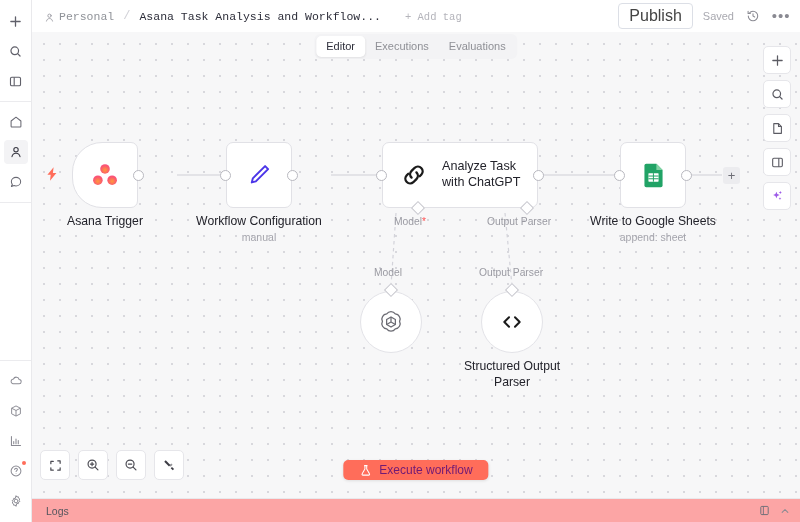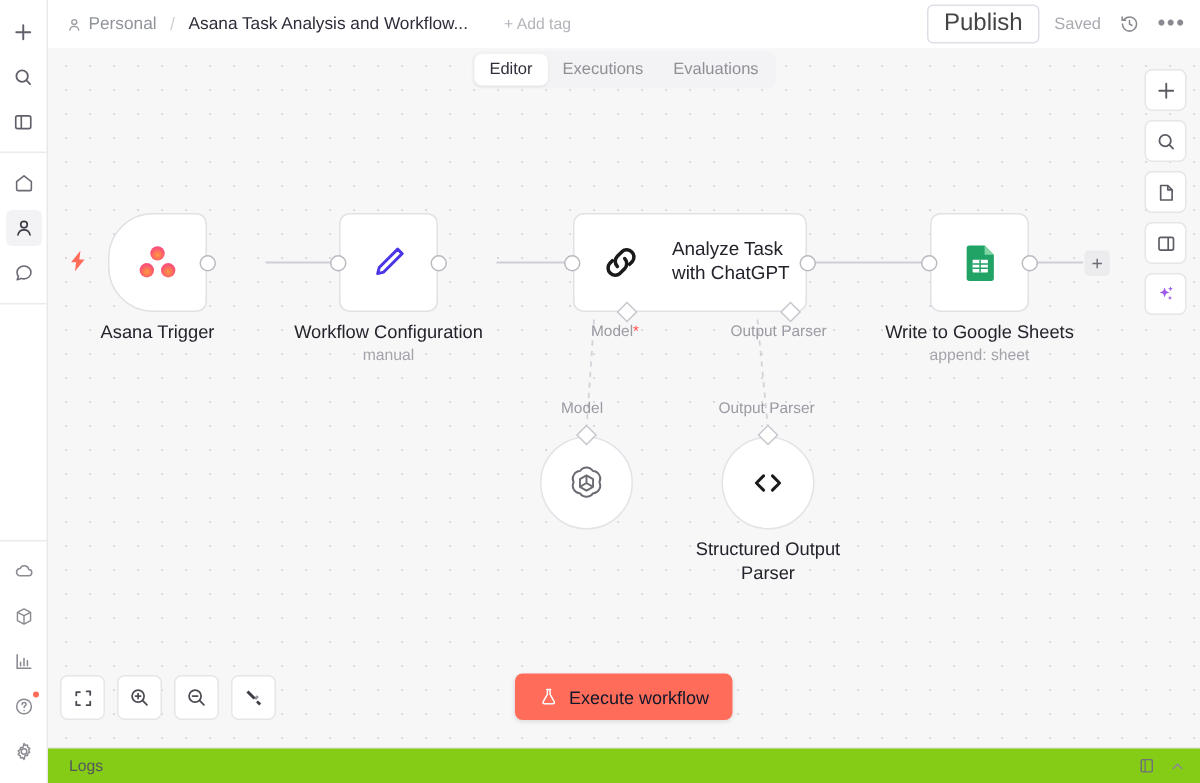--- a/index.html
+++ b/index.html
@@ -39,21 +39,21 @@
   .right { flex: 1 1 auto; display: flex; flex-direction: column; position: relative; }
 
   
   .header {
     height: 32px; background: #fff;
     display: flex; align-items: center;
     padding: 0 10px 0 12px;
     position: relative; z-index: 20;
     flex: 0 0 32px;
   }
-  .crumb { display: flex; align-items: center; gap: 4px; font-size: 11.5px; color: #909399; }
+  .crumb { display: flex; align-items: flex-end; gap: 4px; font-size: 11.5px; color: #909399; font-family: Liberation Mono, monospace; }
   .crumb .person-ico { display: flex; }
   .crumb-sep { color: #d0d0d6; margin: 0 5px; font-size: 12px; }
   .wf-title { font-size: 11.5px; color: #2d2e3a; font-weight: 400; }
   .add-tag { font-size: 10.5px; color: #b4b4bb; margin-left: 20px; cursor: pointer; }
   .header-right { margin-left: auto; display: flex; align-items: center; gap: 10px; }
   .publish-btn {
     font-size: 16px; color: #444; background: #fff;
     border: 1px solid #dcdfe6; border-radius: 4px;
     padding: 4px 10px; cursor: pointer; line-height: 1;
   }
@@ -105,51 +105,51 @@
     width: 30px; height: 30px; background: #fff;
     border: 1px solid #e6e6ea; border-radius: 5px;
     display: flex; align-items: center; justify-content: center;
     cursor: pointer; color: #4a4a52;
   }
 
   
   .exec-btn {
     position: absolute; left: 50%; transform: translateX(-50%);
     bottom: 18px; z-index: 15;
-    background: #ff6d5a; color: #0f172a;
+    background: #ff6d5a; color: #701a75;
     border: none; border-radius: 5px;
-    height: 31px; padding: 0 16px;
+    height: 20px; padding: 0 16px;
     display: flex; align-items: center; gap: 7px;
     font-size: 12px; font-family: inherit; cursor: pointer;
     box-shadow: 0 1px 3px rgba(0,0,0,.10);
   }
 
   
   .logsbar {
-    height: 24px; background: #84cc16;
+    height: 24px; background: #fca5a5;
     border-top: 1px solid #e9e9ec;
     display: flex; align-items: center;
     padding: 0 10px 0 14px;
     flex: 0 0 24px;
   }
   .logs-label { font-size: 10.5px; color: #55565e; }
   .logs-right { margin-left: auto; display: flex; align-items: center; gap: 10px; color: #8a8a92; }
 
   
   .node { position: absolute; }
   .node-box {
     width: 66px; height: 66px; background: #fff;
     border: 1px solid #e1e1e6; border-radius: 7px;
     display: flex; align-items: center; justify-content: center;
     cursor: pointer;
   }
   .node-box.trigger { border-radius: 30px 7px 7px 30px; }
   .node-box.wide {
     width: 156px; height: 66px;
-    justify-content: flex-start; gap: 19px; padding-left: 16px;
+    justify-content: flex-start; gap: 13px; padding-left: 16px;
   }
   .node-title {
     position: absolute; top: 72px; left: 50%; transform: translateX(-50%);
     font-size: 12.2px; color: #23232b; white-space: nowrap; text-align: center;
   }
   .node-sub {
     position: absolute; top: 89px; left: 50%; transform: translateX(-50%);
     font-size: 10.5px; color: #a4a4ac; white-space: nowrap; text-align: center;
   }
   .node-label-wide { font-size: 12.6px; color: #23232b; line-height: 1.25; }

